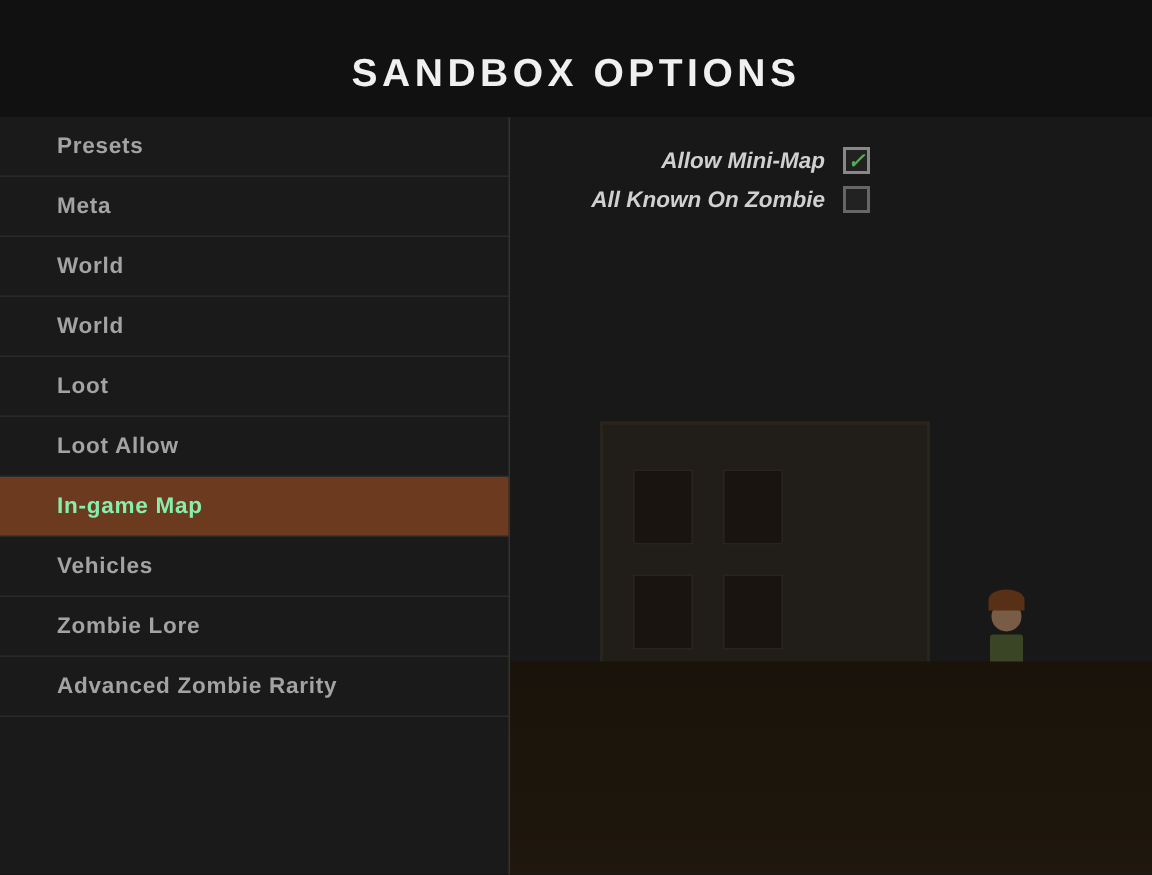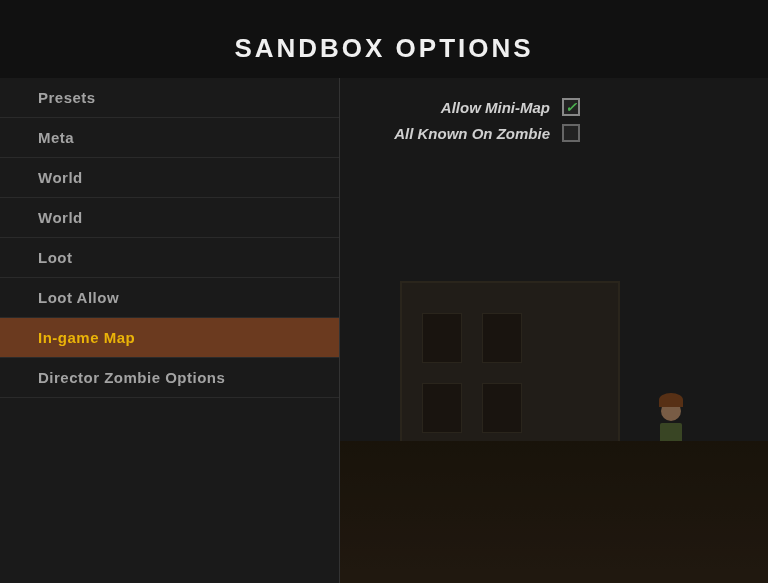--- a/index.html
+++ b/index.html
@@ -58,21 +58,21 @@
       font-size: 15px;
       font-weight: bold;
       color: #a3a3a3;
       cursor: pointer;
       border-bottom: 1px solid #2a2a2a;
       letter-spacing: 0.5px;
     }
 
     .sidebar-item.active {
       background: #6b3a1f;
-      color: #eab308;
+      color: #86efac;
     }
 
     
     .right-panel {
       flex: 1;
       background: #181818;
       position: relative;
       display: flex;
       flex-direction: column;
       padding: 20px 30px;
@@ -250,21 +250,23 @@
 
     <div class="sidebar">
 
     <div class="sidebar-item">Presets</div>
         <div class="sidebar-item">Meta</div>
         <div class="sidebar-item">World</div>
         <div class="sidebar-item">World</div>
         <div class="sidebar-item">Loot</div>
         <div class="sidebar-item">Loot Allow</div>
         <div class="sidebar-item active">In-game Map</div>
-        <div class="sidebar-item">Director Zombie Options</div>
+        <div class="sidebar-item">Vehicles</div>
+        <div class="sidebar-item">Zombie Lore</div>
+        <div class="sidebar-item">Advanced Zombie Rarity</div>
       </div>
 
     <div class="right-panel">
 
       <div class="options-list">
 
       <div class="option-row">
             <span class="option-label">Allow Mini-Map</span>
             <div class="checkbox-checked"></div>
           </div>

